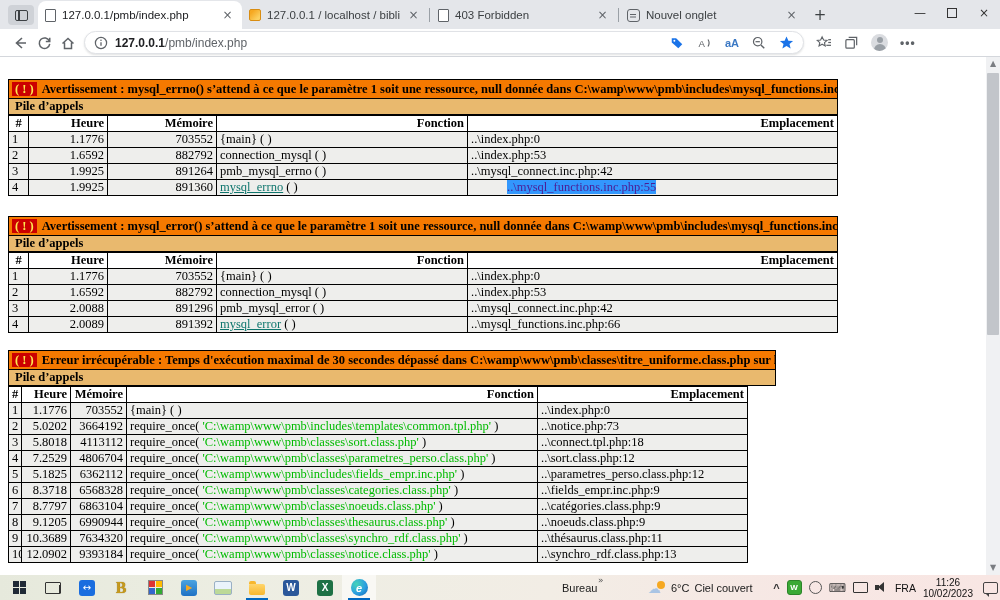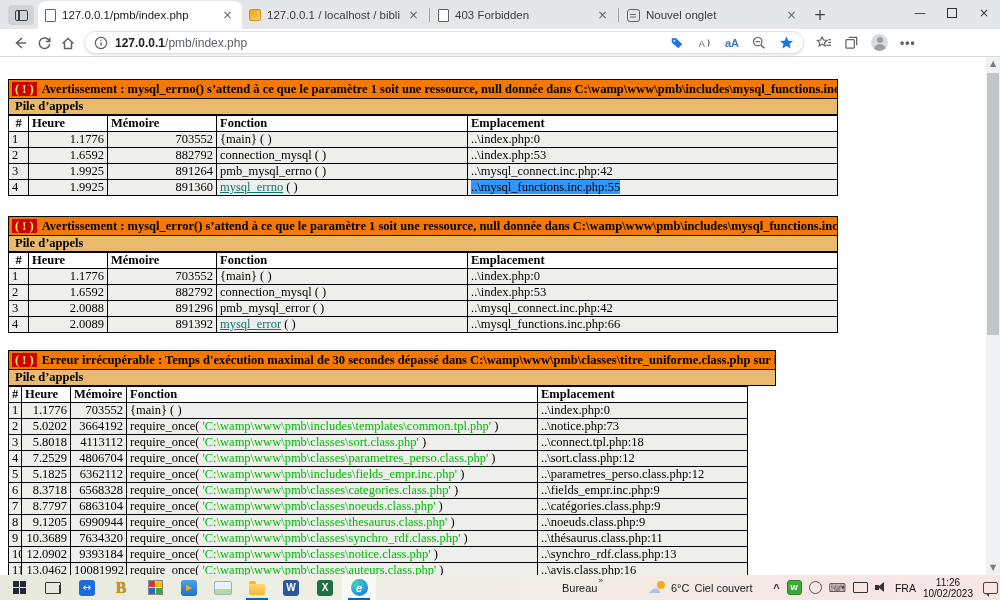--- a/index.html
+++ b/index.html
@@ -53,30 +53,30 @@
   .xd-ab{width:830px;} .xd-c{width:768px;}
   .xd-msg{background:#f57900;border:1px solid #000;padding:1px 3px;font-weight:bold;font-size:12.5px;
     color:#000;white-space:nowrap;overflow:hidden;height:16px;line-height:16px;}
   .badge{background:#cc0000;color:#fce94f;padding:0 3px;margin-right:5px;font-weight:bold;}
   .xd-pile{background:#e9b96e;border:1px solid #000;border-top:none;font-weight:bold;font-size:12.5px;
     padding:0 6px;height:15px;line-height:15px;}
   table.xd-table{border-collapse:collapse;table-layout:fixed;background:#fff;}
   .xd-ab table.xd-table{width:830px;} .xd-c table.xd-table{width:740px;}
   .xd-table th,.xd-table td{border:1px solid #000;padding:0 3px;font-size:12.5px;height:15px;line-height:15px;
     white-space:nowrap;overflow:hidden;font-family:"Liberation Serif",serif;}
-  .xd-table th{background:#fff;text-align:left;font-weight:bold;}
+  .xd-table th{background:#fff;text-align:right;font-weight:bold;}
   .xd-table td{background:#eeeeec;}
   .xd-table th.c0{text-align:center;}
   td.num{text-align:left;}
   td.time,td.mem{text-align:right;}
   .xd-ab th.c0{width:13px;} .xd-ab th.c1{width:72px;} .xd-ab th.c2{width:102px;} .xd-ab th.c3{width:244px;}
   .xd-c  th.c0{width:6px;}  .xd-c  th.c1{width:42px;} .xd-c  th.c2{width:49px;}  .xd-c  th.c3{width:404px;}
   .str{color:#00bb00;}
   a.lnk{color:#0f766e;text-decoration:underline;}
-  .sel{background:#3297fd;color:#000000;}
+  .sel{background:#3297fd;color:#4c1d95;margin-left:36px;}
 
   
   .scrollbar{position:absolute;top:0;right:0;width:14px;height:518px;background:#f0f1f3;}
   .sb-arrow{position:absolute;left:0;width:14px;height:14px;color:#7a7d82;font-size:8px;line-height:14px;text-align:center;}
   .sb-thumb{position:absolute;left:1px;top:16px;width:12px;height:262px;background:#c2c5ca;border-radius:1px;}
 
   
   .taskbar{position:absolute;bottom:0;left:0;width:1000px;height:25px;
     background:linear-gradient(90deg,#e6e9dc,#edeee3 25%,#f2ede5 55%,#f7e7e4 80%,#f8e6e3);
     display:flex;align-items:center;font-size:11px;color:#1a1a1a;}
@@ -414,27 +414,20 @@
               <td class="fn"><span>require_once( </span><span class="str">'C:\wamp\www\pmb\classes\synchro_rdf.class.php'</span><span> )</span></td>
               <td class="loc">..\thésaurus.class.php:11</td>
             </tr>
             <tr>
               <td class="num">10</td>
               <td class="time">12.0902</td>
               <td class="mem">9393184</td>
               <td class="fn"><span>require_once( </span><span class="str">'C:\wamp\www\pmb\classes\notice.class.php'</span><span> )</span></td>
               <td class="loc">..\synchro_rdf.class.php:13</td>
             </tr>
-            <tr>
-              <td class="num">11</td>
-              <td class="time">13.0462</td>
-              <td class="mem">10081992</td>
-              <td class="fn"><span>require_once( </span><span class="str">'C:\wamp\www\pmb\classes\auteurs.class.php'</span><span> )</span></td>
-              <td class="loc">..\avis.class.php:16</td>
-            </tr>
           </tbody>
         </table>
     </div>
 
     <div class="scrollbar">
       <span class="sb-arrow g" style="top:0">▲</span>
       <div class="sb-thumb"></div>
       <span class="sb-arrow g" style="bottom:0">▼</span>
     </div>
   </div>

